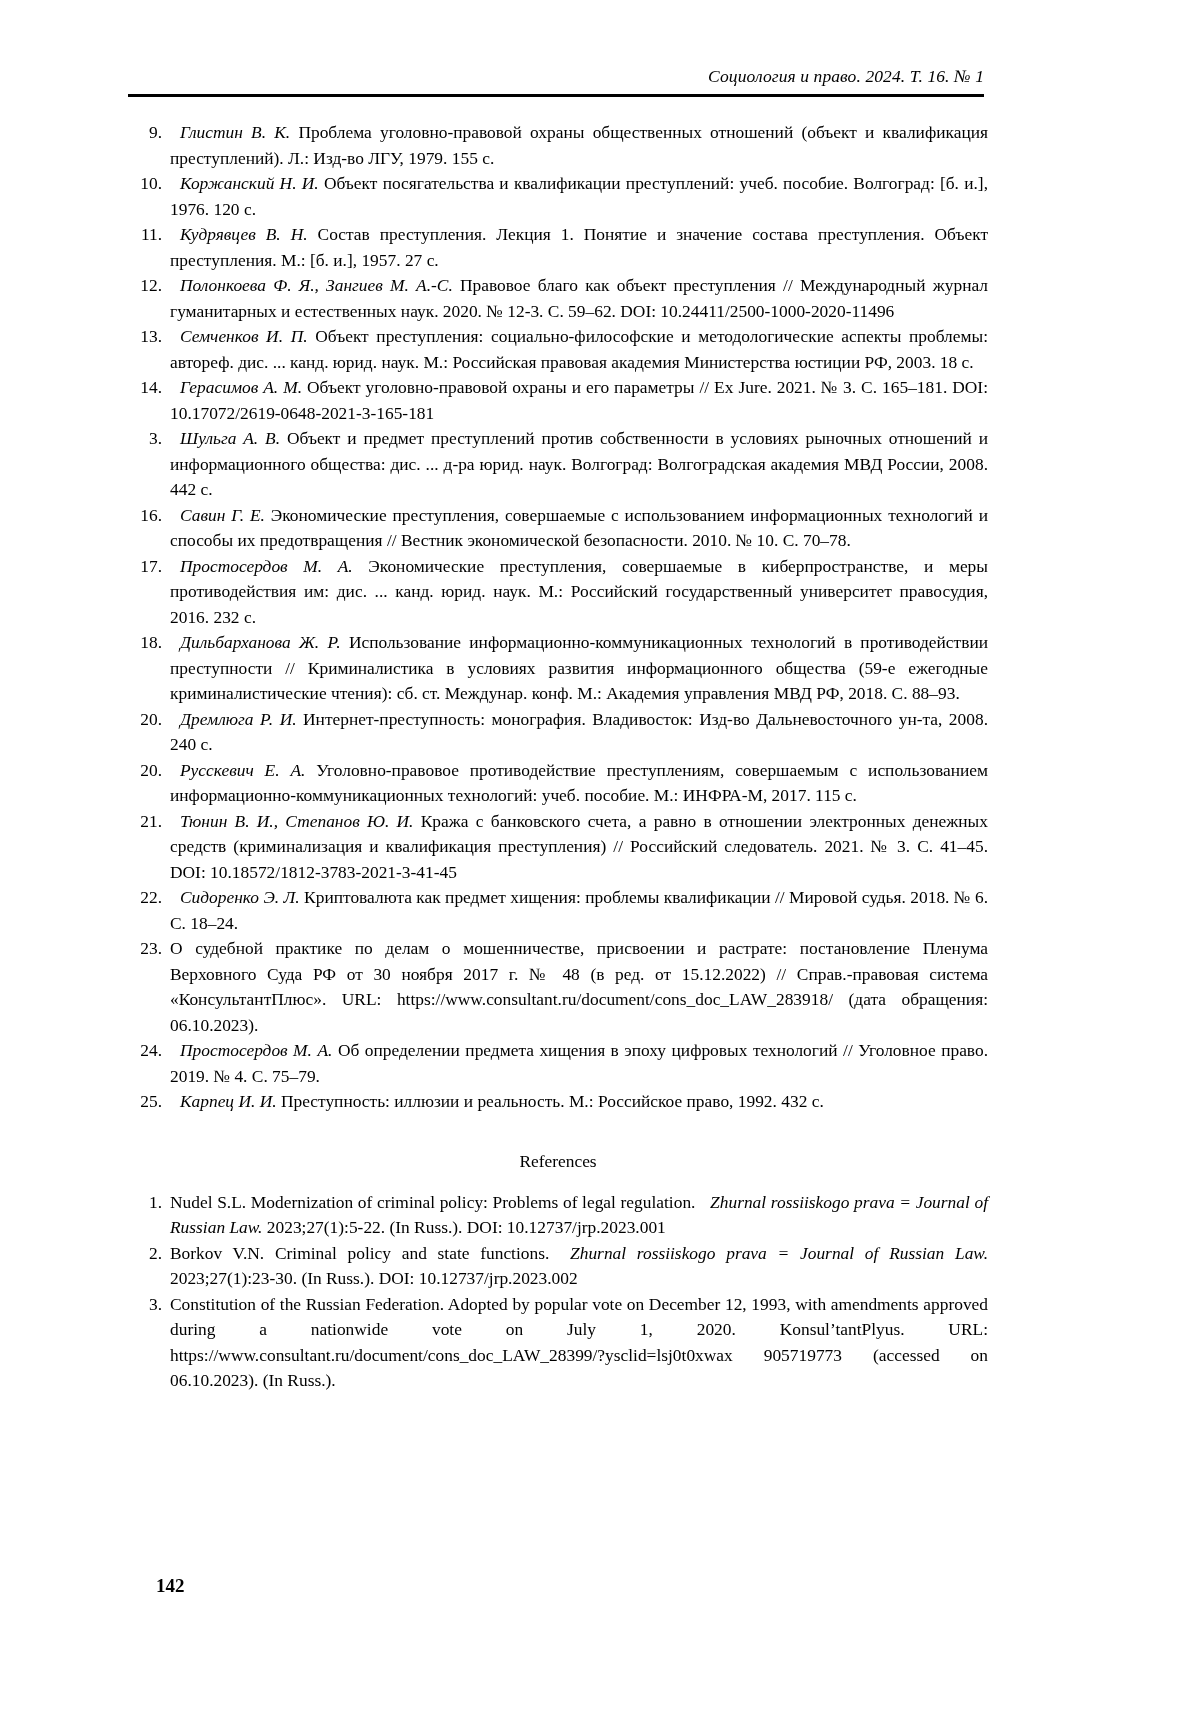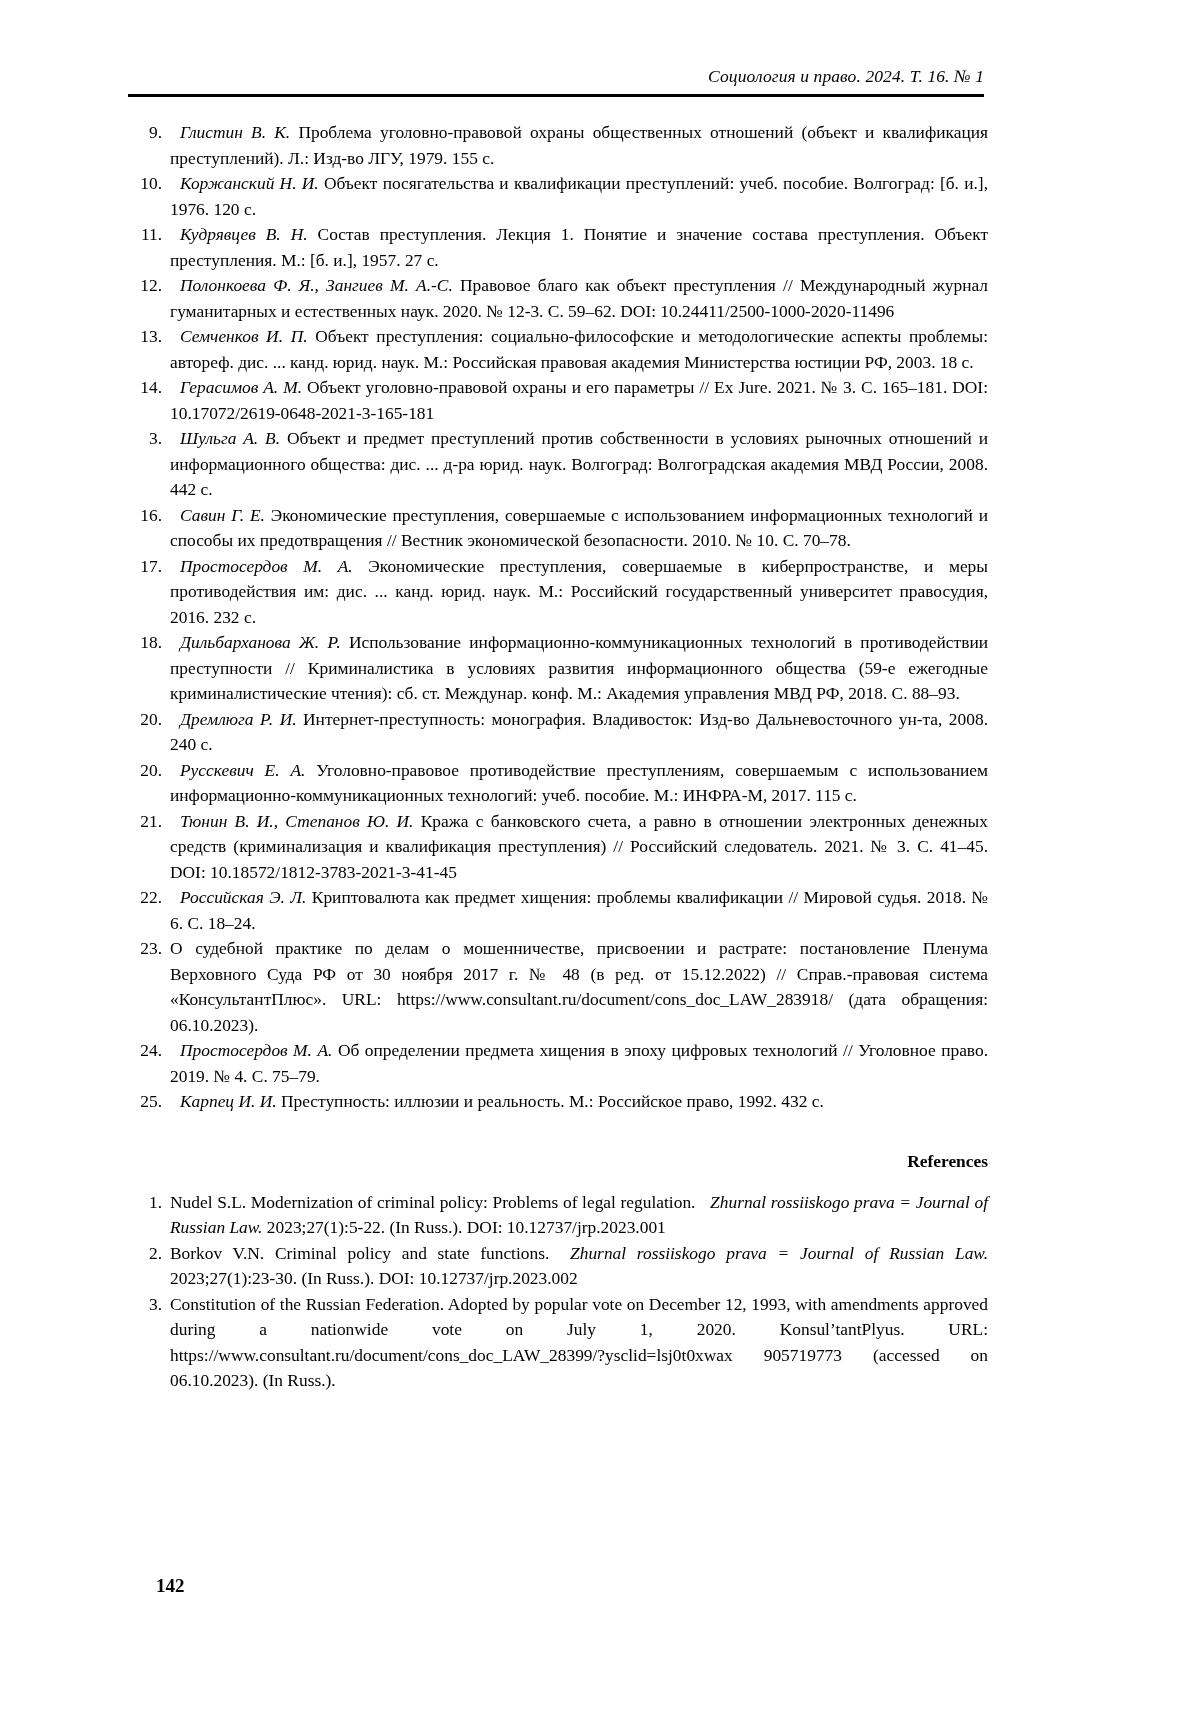--- a/index.html
+++ b/index.html
@@ -63,22 +63,22 @@
   ol.reflist li .num {
     position: absolute;
     left: 0;
     top: 0;
     width: 34px;
     text-align: right;
     font-size: 17.4px;
   }
   .it { font-style: italic; margin-left: 10px; }
   .refs-title {
-    text-align: right;
-    font-weight: bold;
+    text-align: center;
+    font-weight: normal;
     font-size: 17.4px;
     margin-top: 36px;
     margin-bottom: 18px;
   }
   ol.enlist {
     list-style: none;
     margin: 0;
     padding: 0;
   }
   ol.enlist li {
@@ -121,21 +121,21 @@
         <li><span class="num">12.</span><span class="it">Полонкоева Ф. Я., Зангиев М. А.-С.</span><span> Правовое благо как объект преступления // Международный журнал гуманитарных и естественных наук. 2020. № 12-3. С. 59–62. DOI: 10.24411/2500-1000-2020-11496</span></li>
         <li><span class="num">13.</span><span class="it">Семченков И. П.</span><span> Объект преступления: социально-философские и методологические аспекты проблемы: автореф. дис. ... канд. юрид. наук. М.: Российская правовая академия Министерства юстиции РФ, 2003. 18 с.</span></li>
         <li><span class="num">14.</span><span class="it">Герасимов А. М.</span><span> Объект уголовно-правовой охраны и его параметры // Ex Jure. 2021. № 3. С. 165–181. DOI: 10.17072/2619-0648-2021-3-165-181</span></li>
         <li><span class="num">3.</span><span class="it">Шульга А. В.</span><span> Объект и предмет преступлений против собственности в условиях рыночных отношений и информационного общества: дис. ... д-ра юрид. наук. Волгоград: Волгоградская академия МВД России, 2008. 442 с.</span></li>
         <li><span class="num">16.</span><span class="it">Савин Г. Е.</span><span> Экономические преступления, совершаемые с использованием информационных технологий и способы их предотвращения // Вестник экономической безопасности. 2010. № 10. С. 70–78.</span></li>
         <li><span class="num">17.</span><span class="it">Простосердов М. А.</span><span> Экономические преступления, совершаемые в киберпространстве, и меры противодействия им: дис. ... канд. юрид. наук. М.: Российский государственный университет правосудия, 2016. 232 с.</span></li>
         <li><span class="num">18.</span><span class="it">Дильбарханова Ж. Р.</span><span> Использование информационно-коммуникационных технологий в противодействии преступности // Криминалистика в условиях развития информационного общества (59-е ежегодные криминалистические чтения): сб. ст. Междунар. конф. М.: Академия управления МВД РФ, 2018. С. 88–93.</span></li>
         <li><span class="num">20.</span><span class="it">Дремлюга Р. И.</span><span> Интернет-преступность: монография. Владивосток: Изд-во Дальневосточного ун-та, 2008. 240 с.</span></li>
         <li><span class="num">20.</span><span class="it">Русскевич Е. А.</span><span> Уголовно-правовое противодействие преступлениям, совершаемым с использованием информационно-коммуникационных технологий: учеб. пособие. М.: ИНФРА-М, 2017. 115 с.</span></li>
         <li><span class="num">21.</span><span class="it">Тюнин В. И., Степанов Ю. И.</span><span> Кража с банковского счета, а равно в отношении электронных денежных средств (криминализация и квалификация преступления) // Российский следователь. 2021. № 3. С. 41–45. DOI: 10.18572/1812-3783-2021-3-41-45</span></li>
-        <li><span class="num">22.</span><span class="it">Российская Э. Л.</span><span> Криптовалюта как предмет хищения: проблемы квалификации // Мировой судья. 2018. № 6. С. 18–24.</span></li>
+        <li><span class="num">22.</span><span class="it">Сидоренко Э. Л.</span><span> Криптовалюта как предмет хищения: проблемы квалификации // Мировой судья. 2018. № 6. С. 18–24.</span></li>
         <li><span class="num">23.</span><span>О судебной практике по делам о мошенничестве, присвоении и растрате: постановление Пленума Верховного Суда РФ от 30 ноября 2017 г. № 48 (в ред. от 15.12.2022) // Справ.-правовая система «КонсультантПлюс». URL: https://www.consultant.ru/document/cons_doc_LAW_283918/ (дата обращения: 06.10.2023).</span></li>
         <li><span class="num">24.</span><span class="it">Простосердов М. А.</span><span> Об определении предмета хищения в эпоху цифровых технологий // Уголовное право. 2019. № 4. С. 75–79.</span></li>
         <li><span class="num">25.</span><span class="it">Карпец И. И.</span><span> Преступность: иллюзии и реальность. М.: Российское право, 1992. 432 с.</span></li>
       </ol>
 
     <div class="refs-title">References</div>
 
     <ol class="enlist" id="en-list">
         <li><span class="num">1.</span><span>Nudel S.L. Modernization of criminal policy: Problems of legal regulation. </span><span class="it">Zhurnal rossiiskogo prava = Journal of Russian Law.</span><span> 2023;27(1):5-22. (In Russ.). DOI: 10.12737/jrp.2023.001</span></li>
         <li><span class="num">2.</span><span>Borkov V.N. Criminal policy and state functions. </span><span class="it">Zhurnal rossiiskogo prava = Journal of Russian Law.</span><span> 2023;27(1):23-30. (In Russ.). DOI: 10.12737/jrp.2023.002</span></li>

